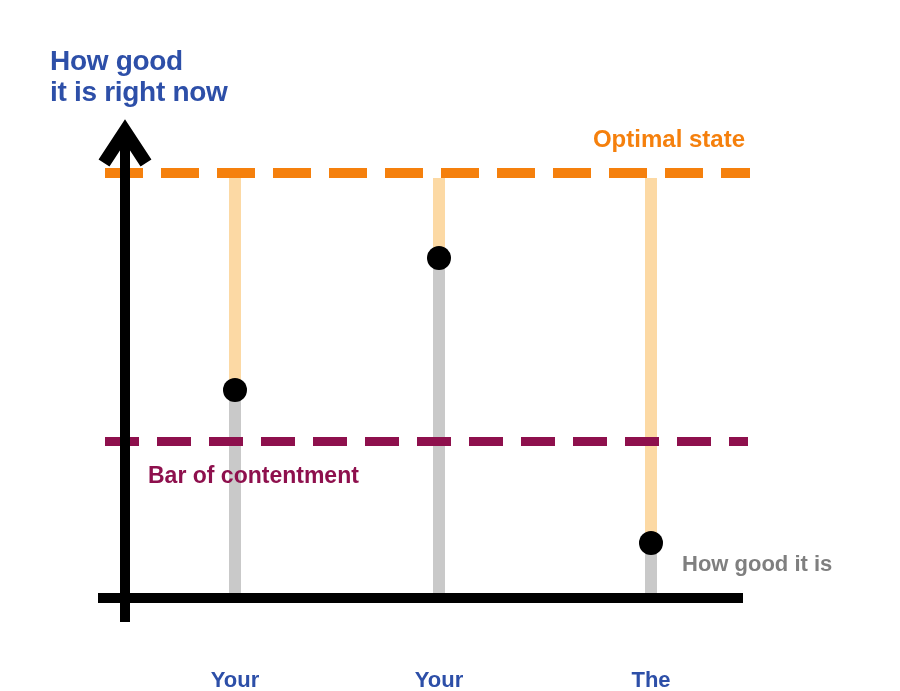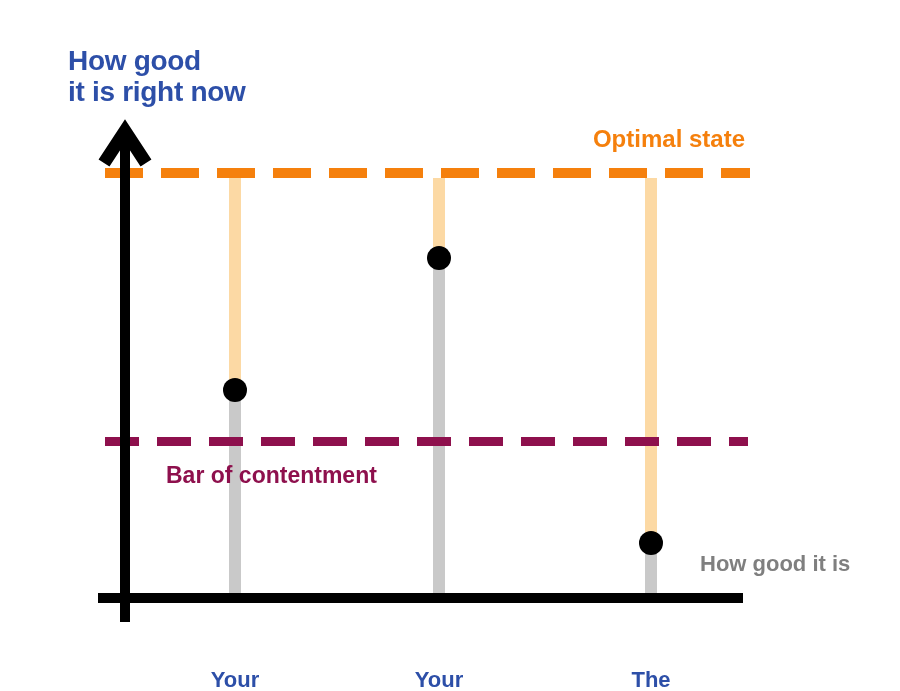--- a/index.html
+++ b/index.html
@@ -21,21 +21,21 @@
   .dashline{position:absolute; z-index:2;}
   #optimal-line{height:10px; background:repeating-linear-gradient(90deg,var(--orange) 0 38px,transparent 38px 56px);}
   #contentment-line{height:9px; background:repeating-linear-gradient(90deg,var(--maroon) 0 34px,transparent 34px 52px);}
   .bar-seg{position:absolute; z-index:1;}
   .bar-potential{background:var(--peach);}
   .bar-actual{background:var(--graybar);}
   .dot{position:absolute; z-index:3; width:24px; height:24px; border-radius:50%; background:var(--black);}
   .cat-label{position:absolute; z-index:5; top:622px; width:170px; text-align:center;
     font-weight:700; font-size:22px; line-height:1.06; color:var(--blue); white-space:pre-line;margin-top:46px;}
   #axes{position:absolute; left:0; top:0; z-index:4;}
-  .lbl{z-index:5;margin-left:18px;}
+  .lbl{z-index:5;}
 </style>
 </head>
 <body>
 
 <div id="canvas">
 
   <div id="chart-title" class="txt lbl">How good
 it is right now</div>
 
   <div id="optimal-label" class="txt lbl">Optimal state</div>

